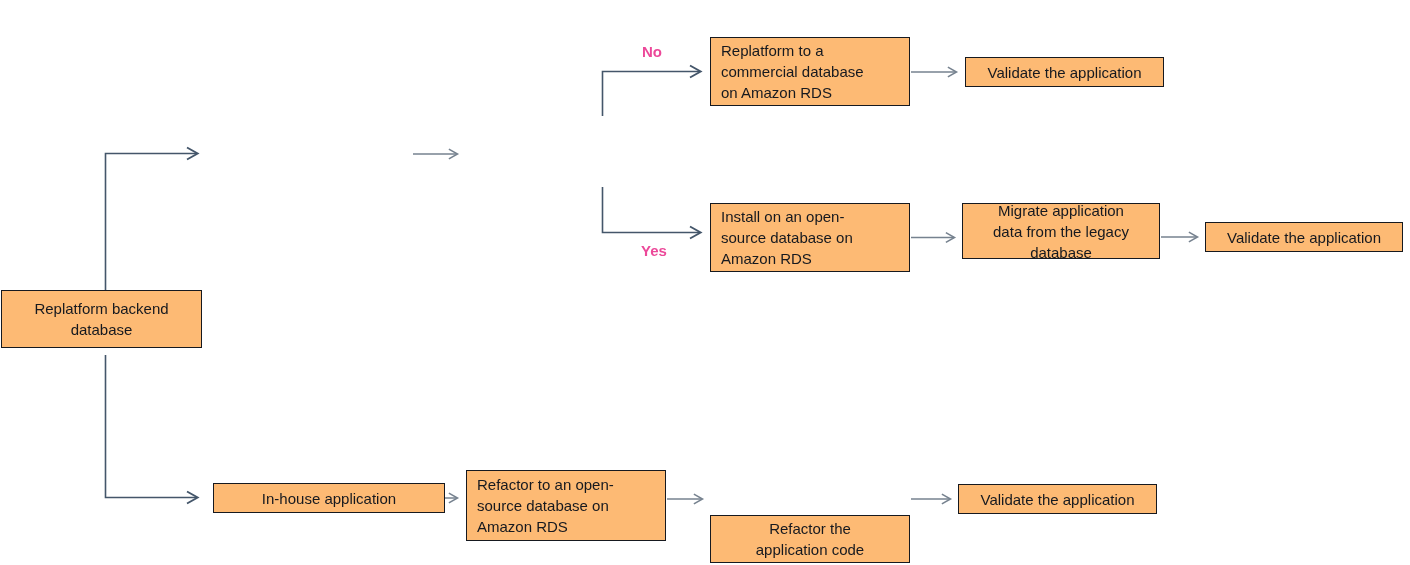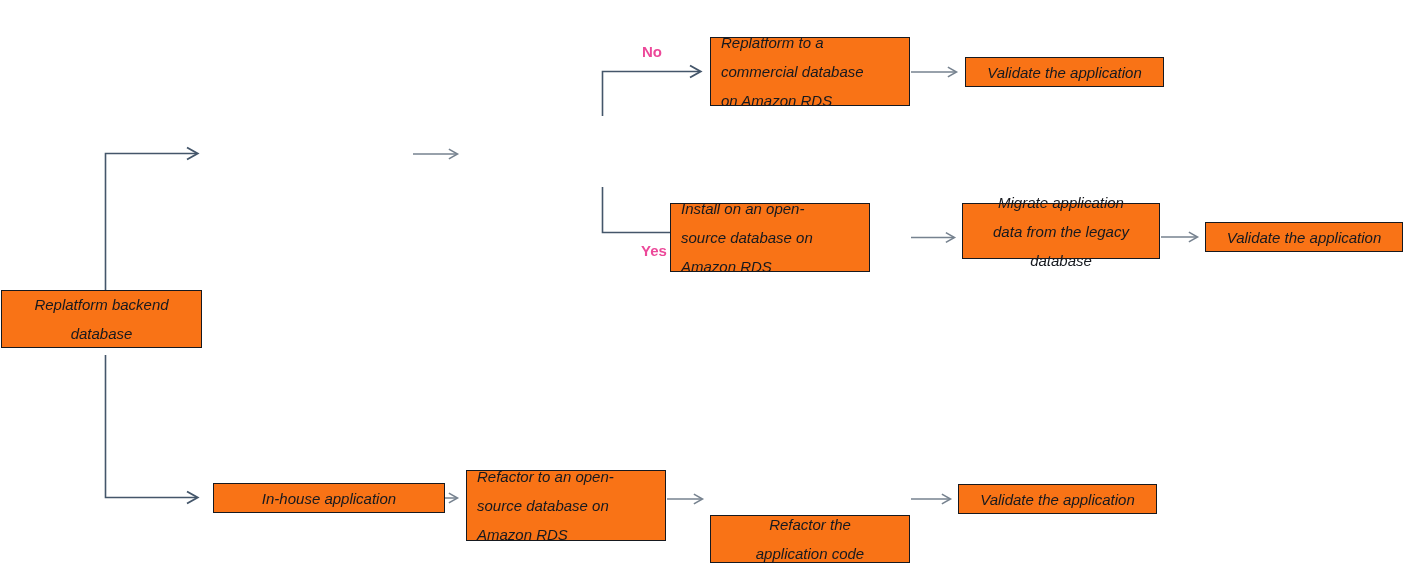--- a/index.html
+++ b/index.html
@@ -18,32 +18,31 @@
   #edges {
     position: absolute;
     left: 0;
     top: 0;
     width: 1410px;
     height: 565px;
   }
   .node {
     position: absolute;
     box-sizing: border-box;
-    background: #f97316;
+    background: #fdba74;
     border: 1.5px solid #16191f;
     color: #16191f;
     font-size: 15px;
-    line-height: 29px;
+    line-height: 21px;
     display: flex;
     align-items: center;
     justify-content: center;
     text-align: center;
     white-space: pre-line;
     padding: 0 8px;
-    font-style: italic;
   }
   .node.align-left {
     justify-content: flex-start;
     text-align: left;
     padding: 0 10px;
   }
   .edge-label {
     position: absolute;
     width: 60px;
     font-size: 15px;
@@ -51,21 +50,21 @@
     color: #ec4899;
     text-align: center;
     line-height: 18px;
   }
   
   #node-root                  { left: 1px;    top: 290px; width: 201px; height: 58px; }
   #node-cots                  { left: 212px;  top: 139px; width: 200px; height: 30px; }
   #node-decision              { left: 466px;  top: 116px; width: 200px; height: 71px; }
   #node-replatform-commercial { left: 710px;  top: 37px;  width: 200px; height: 69px; }
   #node-validate-top          { left: 965px;  top: 57px;  width: 199px; height: 30px; }
-  #node-install-open-source   { left: 670px;  top: 203px; width: 200px; height: 69px; }
+  #node-install-open-source   { left: 710px;  top: 203px; width: 200px; height: 69px; }
   #node-migrate-data          { left: 962px;  top: 203px; width: 198px; height: 56px; }
   #node-validate-middle       { left: 1205px; top: 222px; width: 198px; height: 30px; }
   #node-inhouse               { left: 197px;  top: 483px; width: 232px; height: 30px; margin-left: 16px; }
   #node-refactor-database     { left: 466px;  top: 464px; width: 200px; height: 71px; margin-top: 6px; }
   #node-refactor-code         { left: 710px;  top: 475px; width: 200px; height: 48px; margin-top: 40px; }
   #node-validate-bottom       { left: 958px;  top: 484px; width: 199px; height: 30px; }
   #label-no  { left: 622px; top: 43px;  }
   #label-yes { left: 624px; top: 242px; }
 </style>
 </head>

